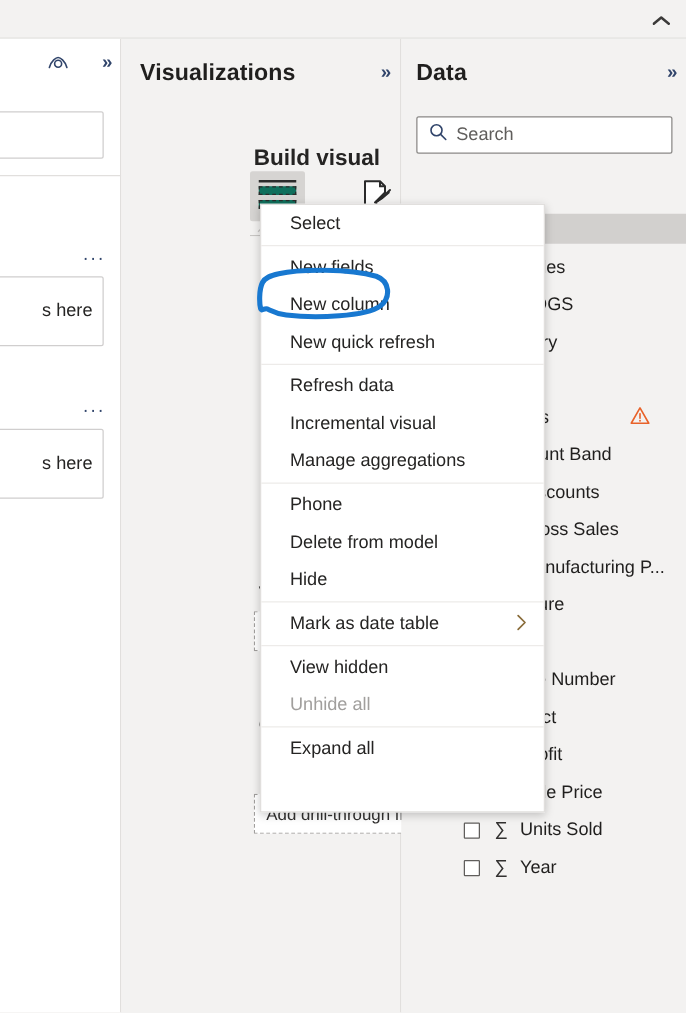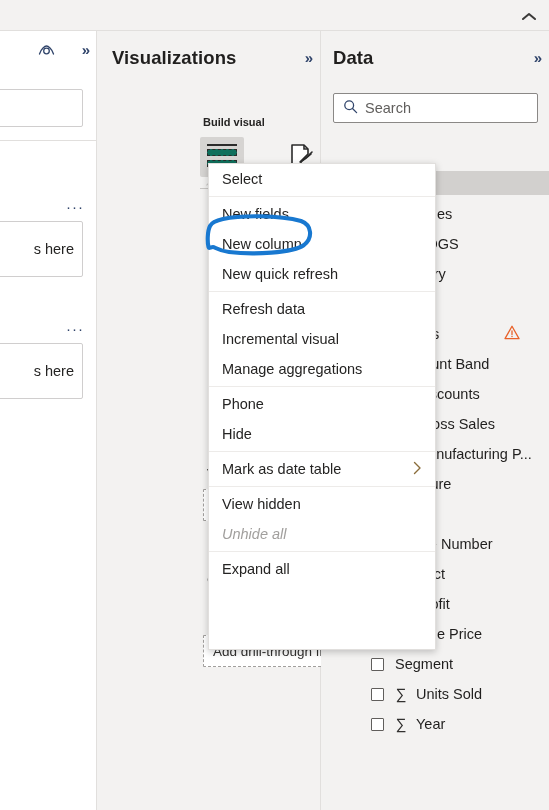--- a/index.html
+++ b/index.html
@@ -64,21 +64,21 @@
   .pane-title {
     position: absolute; left: 15px; top: 16px;
     font-size: 18.5px; font-weight: 700; color: #201f1e; letter-spacing: .1px;
   }
   .pane-chev {
     position: absolute; right: 10px; top: 18px;
     font-size: 15px; color: #31456b; font-weight: 700; letter-spacing: -3px;
   }
   .build-visual {
     position: absolute; left: 106px; top: 85px;
-    font-size: 11px; color: #252423; font-weight: 600;
+    font-size: 18px; color: #252423; font-weight: 600;
   }
   .bv-tabs { position: absolute; left: 103px; top: 106px; }
   .bv-tab {
     position: absolute; width: 44px; height: 40px; border-radius: 2px;
     display: flex; align-items: center; justify-content: center;
   }
   .bv-tab.sel { background: #d6d4d2; left: 0; top: 0; }
   .bv-tab.brush { left: 80px; top: 0; }
 
   
@@ -178,23 +178,23 @@
 
   
   .ctx-menu {
     position: absolute; left: 208px; top: 163px; width: 228px; height: 487px;
     background: #ffffff; border: 1px solid #e1dfdd;
     box-shadow: 0 2px 7px rgba(0,0,0,.22);
     z-index: 40;
   }
   .ctx-item {
     position: relative; height: 30px; display: flex; align-items: center;
-    padding-left: 13px; font-size: 14.5px; color: #252423;
-  }
-  .ctx-item.dis { color: #a19f9d; font-style: italic; }
+    padding-left: 23px; font-size: 14.5px; color: #252423;
+  }
+  .ctx-item.dis { color: #a19f9d; }
   .ctx-item .sub {
     position: absolute; right: 13px; top: 7px;
     font-size: 14px; color: #8a6d3b; font-weight: 400;
   }
   .ctx-sep { height: 1px; background: #edebe9; margin: 2px 0; }
 
   
   .annot {
     position: absolute; left: 205px; top: 214px; width: 110px; height: 42px;
     z-index: 60; pointer-events: none;
@@ -645,24 +645,20 @@
           <span class="sig">∑</span>
           <span class="fname">Profit</span>
         </div>
         <div class="field-row">
           <span class="cb"></span>
           <span class="sig">∑</span>
           <span class="fname">Sale Price</span>
         </div>
         <div class="field-row">
           <span class="cb"></span>
-          <span class="fname" style="left: 74px;">Segment</span>
-        </div>
-        <div class="field-row">
-          <span class="cb"></span>
           <span class="sig">∑</span>
           <span class="fname">Units Sold</span>
         </div>
         <div class="field-row">
           <span class="cb"></span>
           <span class="sig">∑</span>
           <span class="fname">Year</span>
         </div>
       </div>
   </div>
@@ -687,20 +683,23 @@
       </div>
       <div class="ctx-item">
         <span>Incremental visual</span>
       </div>
       <div class="ctx-item">
         <span>Manage aggregations</span>
       </div>
       <div class="ctx-sep"></div>
       <div class="ctx-item">
         <span>Phone</span>
+      </div>
+      <div class="ctx-item">
+        <span>Delete from model</span>
       </div>
       <div class="ctx-item">
         <span>Hide</span>
       </div>
       <div class="ctx-sep"></div>
       <div class="ctx-item">
         <span>Mark as date table</span>
         <span class="sub"><svg width="9" height="14" viewBox="0 0 9 14">
             <path d="M1.5 1.5 L7 7 L1.5 12.5" stroke="#8a6d3b" stroke-width="1.4" fill="none" stroke-linecap="round" stroke-linejoin="round"></path>
           </svg></span>

